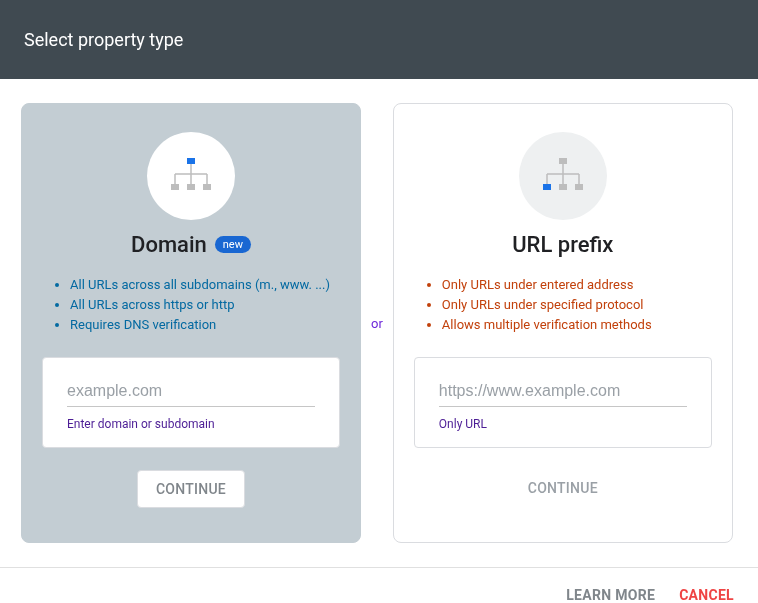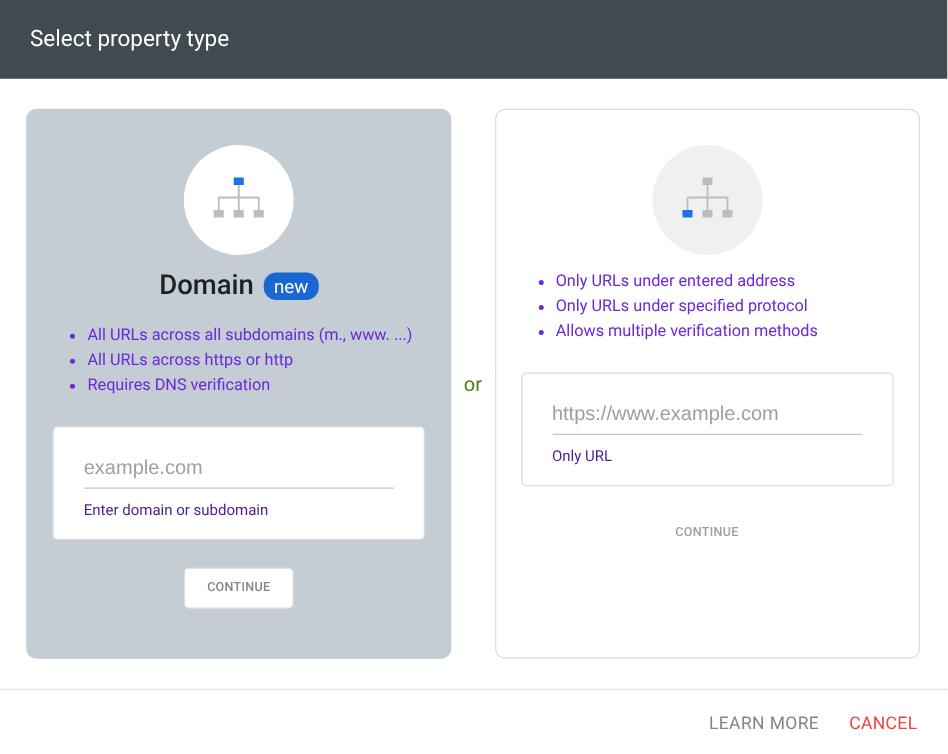--- a/index.html
+++ b/index.html
@@ -1,19 +1,19 @@
 <!DOCTYPE html>
 <html><head>
 <meta charset="utf-8">
 <style>
   * { box-sizing: border-box; margin: 0; padding: 0; }
   html, body { width: 758px; height: 603px; font-family: Roboto, "Helvetica Neue", Arial, sans-serif; background: #fff; color: #202124; }
   .header {
     background: #404a51;
-    height: 63px;
+    height: 79px;
     display: flex;
     align-items: center;
     padding: 0 24px;
   }
   .header-title {
     color: #fff;
     font-size: 18px;
     font-weight: 400;
   }
   .content {
@@ -56,37 +56,37 @@
     margin-bottom: 18px;
   }
   .card-title {
     font-size: 22px;
     font-weight: 500;
     color: #202124;
   }
   .badge {
     background: #1967d2;
     color: #fff;
-    font-size: 15px;
+    font-size: 11px;
     padding: 2px 8px;
     border-radius: 10px;
     font-weight: 400;
   }
   .feature-list {
     align-self: stretch;
     padding-left: 28px;
     margin-bottom: 22px;
     list-style: disc outside;
   }
   .feature-list li {
     font-size: 13px;
-    color: #6d28d9;
+    color: #c2410c;
     line-height: 1.55;
   }
-  .card.active .feature-list li { color: #6d28d9; }
+  .card.active .feature-list li { color: #0369a1; }
   .input-box {
     align-self: stretch;
     background: #fff;
     border: 1px solid #dadce0;
     border-radius: 4px;
     padding: 20px 24px 16px 24px;
     margin-bottom: 22px;
   }
   .input-field {
     width: 100%;
@@ -102,53 +102,53 @@
   .input-field::placeholder { color: #9aa0a6; }
   .input-hint {
     font-size: 12px;
     color: #4c1d95;
     margin-top: 10px;
   }
   .continue-btn {
     background: #fff;
     border: 1px solid #dadce0;
     color: #80868b;
-    font-size: 10px;
+    font-size: 14px;
     font-weight: 500;
     padding: 10px 18px;
     border-radius: 4px;
     font-family: inherit;
     cursor: pointer;
     letter-spacing: 0.25px;
   }
   .card:not(.active) .continue-btn {
     border: none;
     color: #9aa0a6;
   }
   .or-sep {
     align-self: center;
-    font-size: 16px;
-    color: #4d7c0f;
+    font-size: 13px;
+    color: #6d28d9;
     padding: 0 10px;
     display:flex;
     align-items:center;
   }
   .footer {
     border-top: 1px solid #e0e0e0;
     margin-top: 24px;
     height: 54px;
     display: flex;
     align-items: center;
     justify-content: flex-end;
     padding: 0 24px;
     gap: 24px;
   }
   .footer-link {
     font-size: 14px;
-    font-weight: 400;
+    font-weight: 700;
     color: #80868b;
     letter-spacing: 0.3px;
     cursor: pointer;
   }
   .footer-link.primary { color: #ef4444; }
 </style>
 </head>
 <body>
 
 <div class="header">
@@ -196,20 +196,23 @@
         <rect x="4" y="30" width="8" height="6" fill="#1a73e8"></rect>
         <rect x="20" y="30" width="8" height="6" fill="#bdbdbd"></rect>
         <rect x="36" y="30" width="8" height="6" fill="#bdbdbd"></rect>
         <line x1="24" y1="10" x2="24" y2="20" stroke="#bdbdbd" stroke-width="1.5"></line>
         <line x1="8" y1="20" x2="40" y2="20" stroke="#bdbdbd" stroke-width="1.5"></line>
         <line x1="8" y1="20" x2="8" y2="30" stroke="#bdbdbd" stroke-width="1.5"></line>
         <line x1="24" y1="20" x2="24" y2="30" stroke="#bdbdbd" stroke-width="1.5"></line>
         <line x1="40" y1="20" x2="40" y2="30" stroke="#bdbdbd" stroke-width="1.5"></line>
       </svg>
     </div>
+    <div class="card-title-row">
+      <div class="card-title">URL prefix</div>
+    </div>
     <ul class="feature-list">
       <li>Only URLs under entered address</li>
       <li>Only URLs under specified protocol</li>
       <li>Allows multiple verification methods</li>
     </ul>
     <div class="input-box">
       <input class="input-field" type="text" placeholder="https://www.example.com" style="">
       <div class="input-hint">Only URL</div>
     </div>
     <button class="continue-btn">CONTINUE</button>

